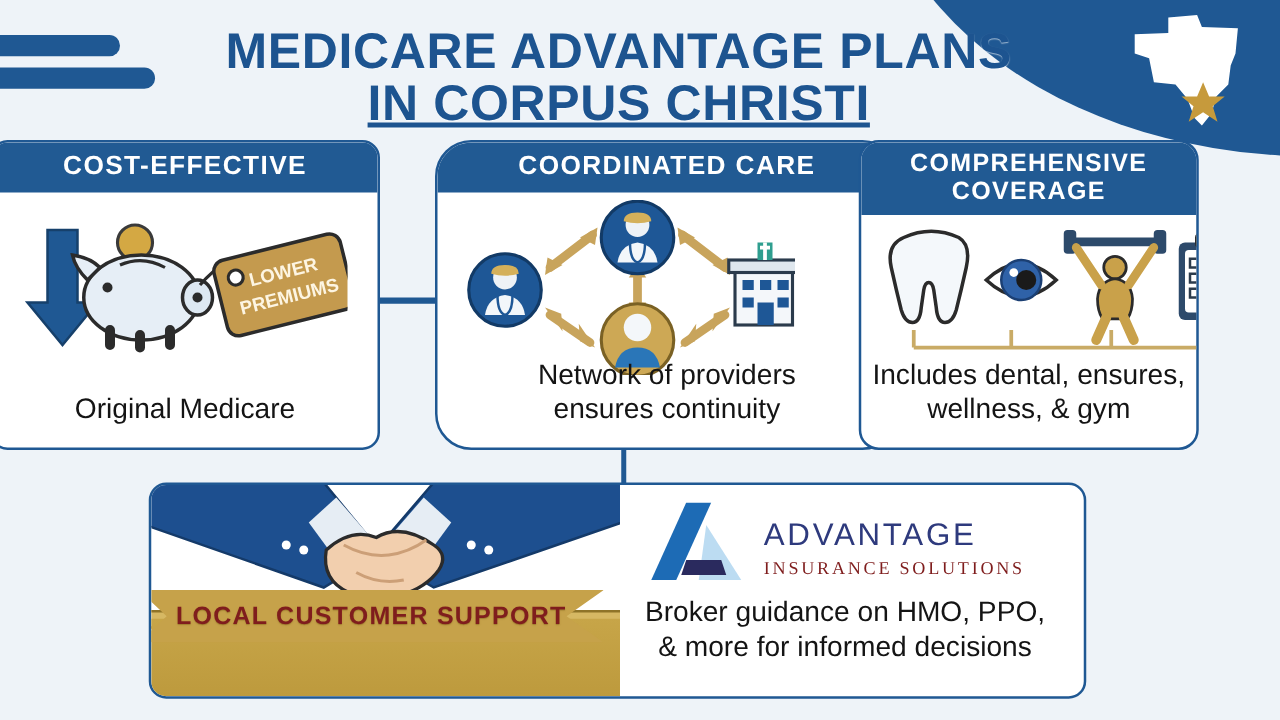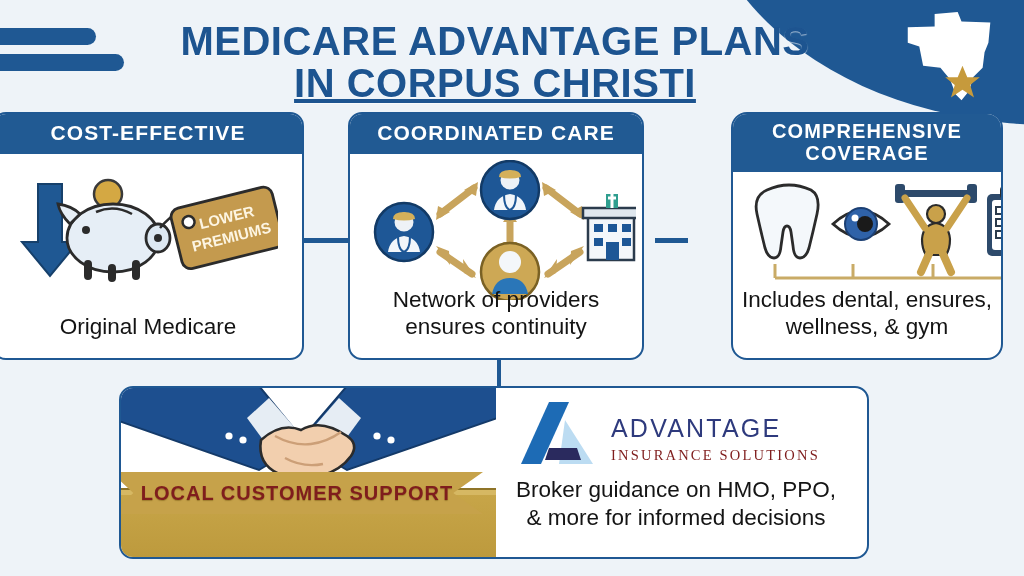--- a/index.html
+++ b/index.html
@@ -118,22 +118,22 @@
     left: 0; right: 0;
     bottom: 14px;
     text-align: center;
     color: #141414;
     font-size: 22.5px;
     line-height: 1.2;
     padding: 0 8px;
   }
 
   #card1 { left: -8px; top: 112px; width: 312px; height: 248px; }
-  #card2 { left: 348px; top: 112px; width: 296px; height: 248px; }
-  #card3 { left: 687px; top: 112px; width: 272px; height: 248px; border-radius: 16px; margin-left: 44px; }
+  #card2 { left: 348px; top: 112px; width: 371px; height: 248px; border-radius: 29px; }
+  #card3 { left: 687px; top: 112px; width: 272px; height: 248px; border-radius: 16px; }
   #card3 .card-head { font-size: 20px; padding: 6px 4px 7px; }
   #card3 .card-body { height: calc(100% - 62px); }
 
   #card-bottom {
     position: absolute;
     left: 119px;
     top: 386px;
     width: 750px;
     height: 173px;
     background: #ffffff;

